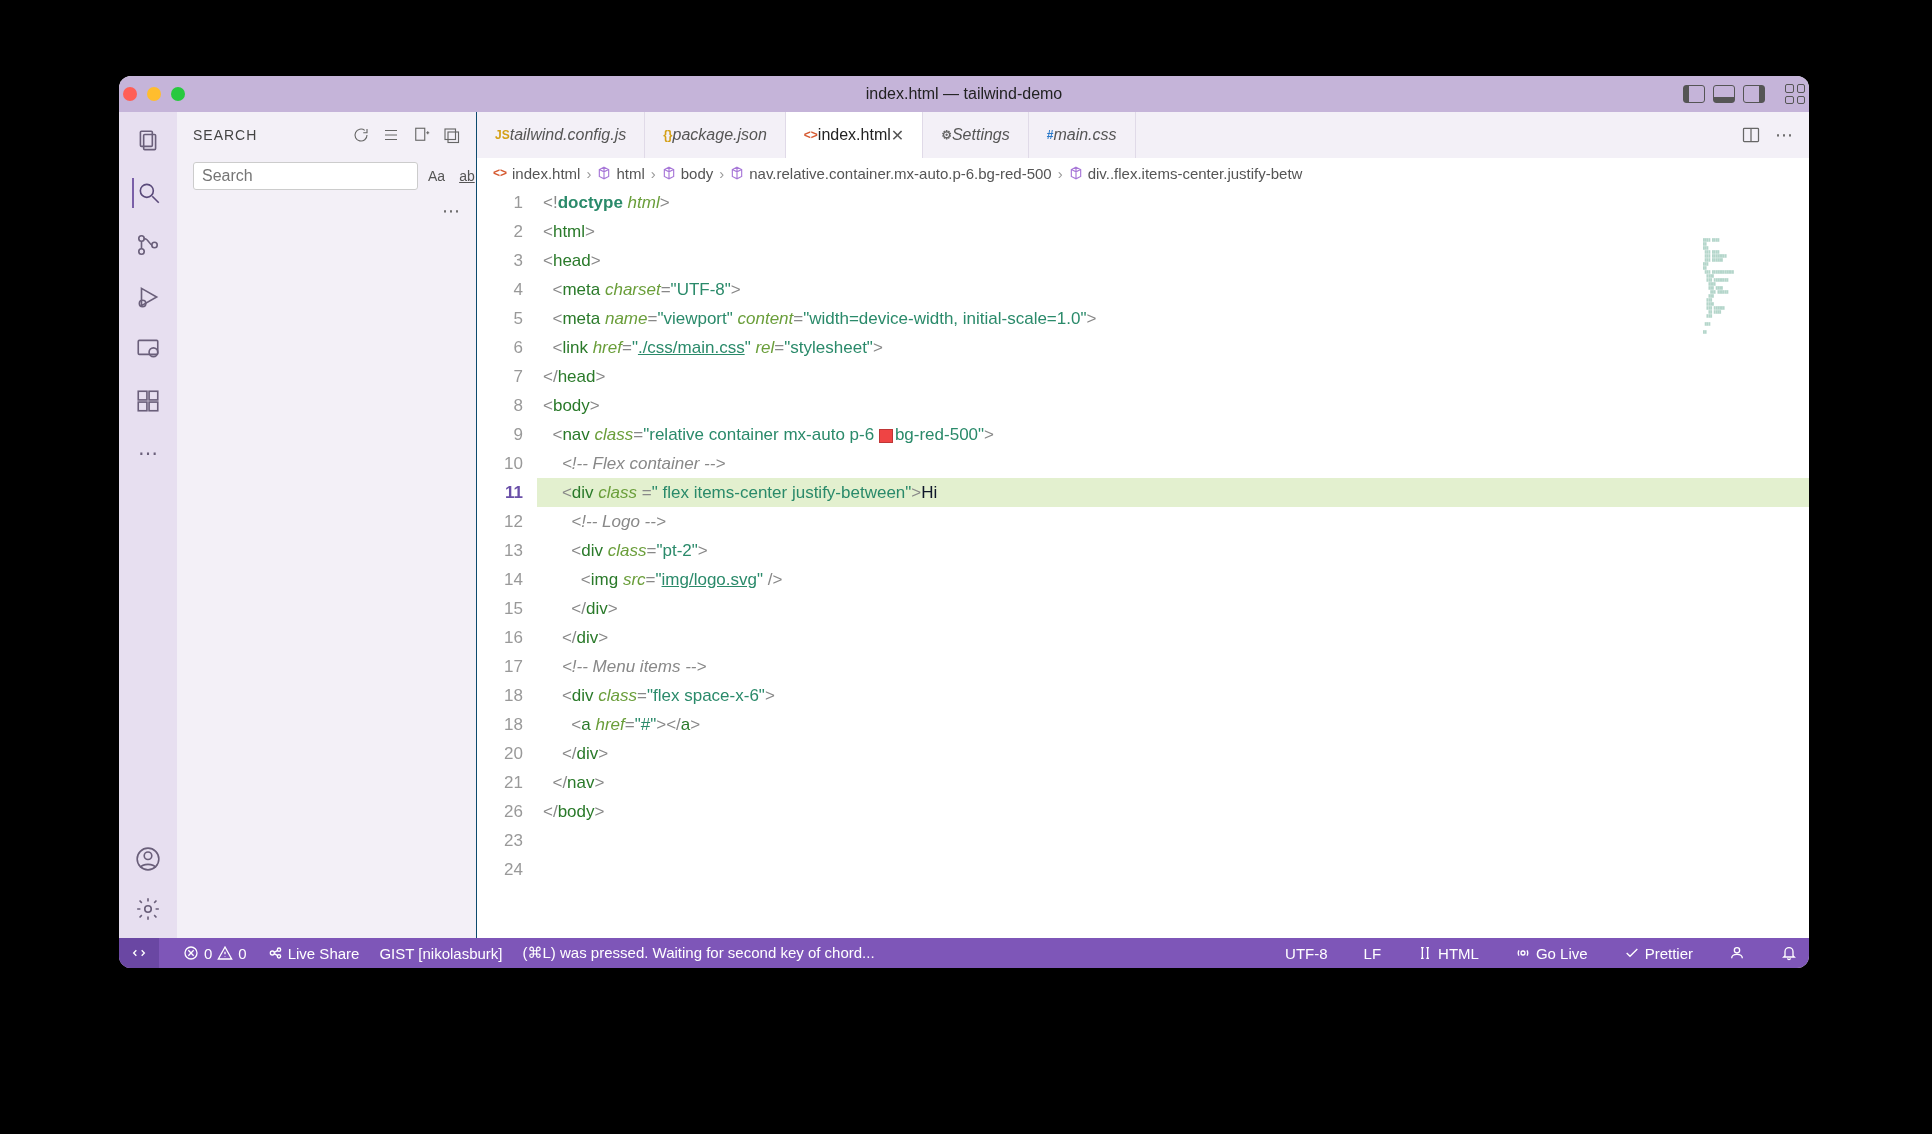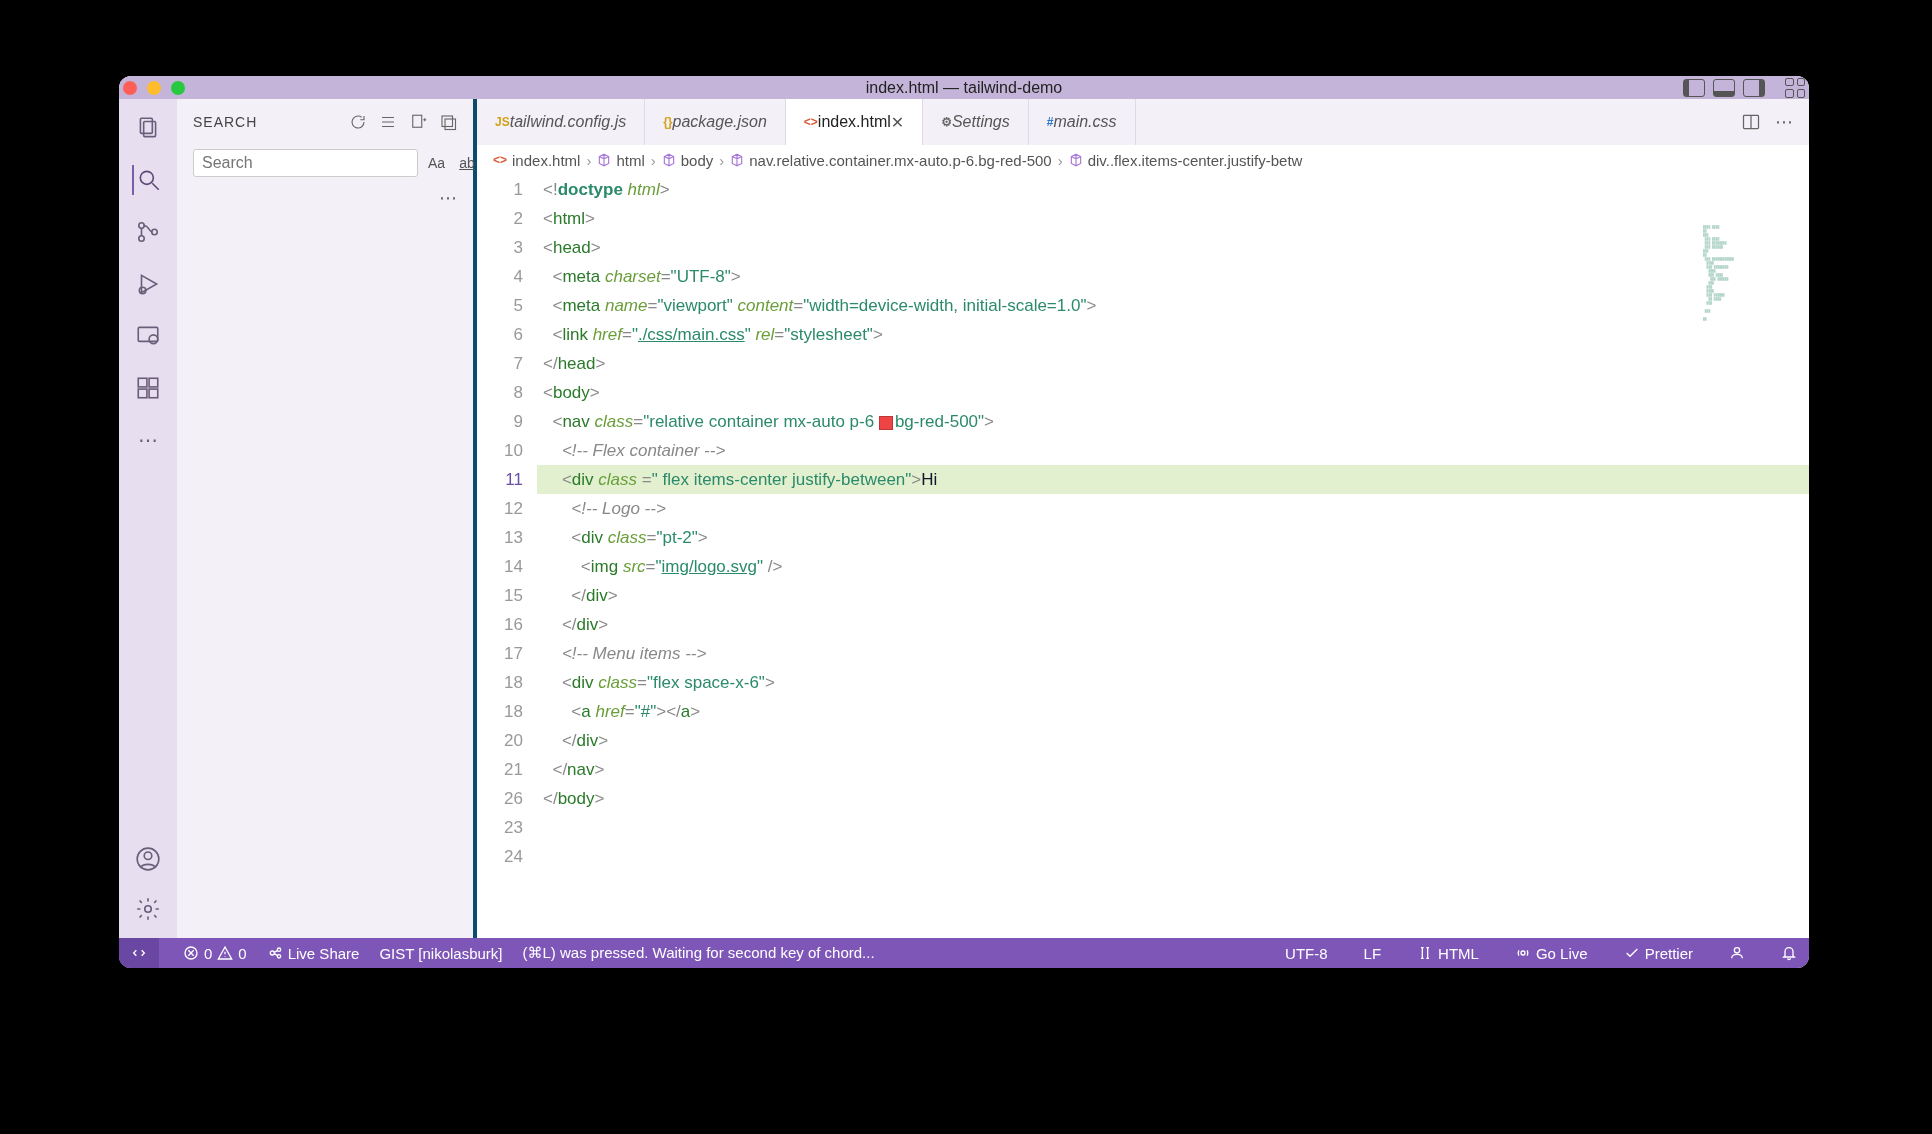--- a/index.html
+++ b/index.html
@@ -1,36 +1,36 @@
 <!DOCTYPE html>
 <html><head>
 <meta charset="utf-8">
 <style>
 *{box-sizing:border-box;margin:0;padding:0;font-family:-apple-system,BlinkMacSystemFont,"Segoe UI",sans-serif}
 body{background:#000;width:1932px;height:1134px;position:relative;display:flex;align-items:center;justify-content:center}
 .window{width:1690px;height:892px;background:#f3f3f3;border-radius:12px;overflow:hidden;box-shadow:0 30px 80px rgba(0,0,0,.5);display:flex;flex-direction:column;position:absolute;top:76px;left:119px}
-.titlebar{height:23px;background:#c5b4d9;display:flex;align-items:center;padding:0 4px;position:relative}
+.titlebar{height:36px;background:#c5b4d9;display:flex;align-items:center;padding:0 4px;position:relative}
 .traffic{display:flex;gap:10px}
 .dot{width:14px;height:14px;border-radius:50%}
 .dot.red{background:#ff5f56}.dot.yel{background:#ffbd2e}.dot.grn{background:#27c93f}
 .titletxt{position:absolute;left:50%;transform:translateX(-50%);font-size:16px;color:#222;font-weight:400}
 .titleright{margin-left:auto;display:flex;gap:8px;align-items:center}
 .ticon{width:22px;height:18px;border:1.5px solid #555;border-radius:3px;position:relative}
 .ticon.l::before{content:"";position:absolute;left:0;top:0;bottom:0;width:5px;background:#555}
 .ticon.b::before{content:"";position:absolute;left:0;right:0;bottom:0;height:5px;background:#555}
 .ticon.r::before{content:"";position:absolute;right:0;top:0;bottom:0;width:5px;background:#555}
 .grid4{width:20px;height:20px;display:grid;grid-template:1fr 1fr/1fr 1fr;gap:3px;margin-left:12px}
 .grid4 span{border:1.5px solid #555;border-radius:2px}
 .body{flex:1;display:flex;min-height:0}
 .activitybar{width:58px;background:#e7dff0;display:flex;flex-direction:column;align-items:center;padding-top:14px;gap:22px}
 .abicon{width:30px;height:30px;display:flex;align-items:center;justify-content:center;color:#6a5f7a;cursor:pointer}
 .abicon.active{color:#5a4a7a;border-left:2px solid #7a5fa8;margin-left:-2px;padding-left:2px}
 .abicon svg{width:26px;height:26px;stroke:currentColor;fill:none;stroke-width:1.5}
 .abbot{margin-top:auto;margin-bottom:14px;display:flex;flex-direction:column;gap:20px;align-items:center}
-.sidebar{width:300px;background:#f3f0f7;border-right:4px solid #0c4a6e;display:flex;flex-direction:column}
+.sidebar{width:300px;background:#f3f0f7;border-right:1px solid #0c4a6e;display:flex;flex-direction:column}
 .sbhead{height:46px;display:flex;align-items:center;padding:0 16px;gap:8px}
 .sbtitle{font-size:14px;letter-spacing:1px;color:#444}
 .sbheadicons{margin-left:auto;display:flex;gap:12px;color:#666}
 .sbheadicons svg{width:18px;height:18px;stroke:currentColor;fill:none;stroke-width:1.5}
 .sbrow{display:flex;align-items:center;padding:4px 10px;gap:6px}
 .chev{width:14px;height:14px;stroke:#555;fill:none;stroke-width:2}
 .searchinput{background:#fff;border:1px solid #ccc;border-radius:3px;padding:4px 8px;font-size:16px;color:#888;flex:1}
 .sbopt{display:flex;gap:6px;font-size:14px;color:#555;}
 .sbopt span{padding:2px 4px}
 .dots3{margin-left:auto;margin-right:14px;margin-top:6px;color:#666;font-size:18px;letter-spacing:2px}
@@ -42,21 +42,21 @@
 .js{color:#d4a017}.json{color:#d4a017}.htmli{color:#d65a31}.css{color:#2878c9}.gear{color:#666}
 .tabclose{color:#555;font-size:16px}
 .tabsright{margin-left:auto;display:flex;align-items:center;gap:14px;padding-right:16px;color:#666}
 .tabsright svg{width:20px;height:20px;stroke:currentColor;fill:none;stroke-width:1.5}
 .breadcrumb{height:30px;display:flex;align-items:center;padding:0 16px;font-size:15px;color:#555;gap:6px;white-space:nowrap;overflow:hidden}
 .breadcrumb .bi{display:inline-flex;align-items:center;gap:5px}
 .breadcrumb .cube{width:14px;height:14px}
 .bsep{color:#999}
 .ed{flex:1;display:flex;font-family:Menlo,Monaco,monospace;font-size:17px;line-height:29px;overflow:hidden;position:relative}
 .gutter{width:60px;text-align:right;color:#999;padding-right:14px;user-select:none}
-.gutter .act{color:#6a4fa8;font-weight:400}
+.gutter .act{color:#6a4fa8;font-weight:700}
 .code{flex:1;position:relative;white-space:pre}
 .code div{padding-left:6px}
 .hl{background:#e3f0cf}
 .ang{color:#888}.tag{color:#2a7a2a}.attr{color:#6a9e3a;font-style:italic}.str{color:#2a8a6a}.doctype{color:#2a8a6a;font-weight:600}.dhtml{color:#6a9e3a;font-style:italic}.cmt{color:#888;font-style:italic}.txt{color:#0f172a}
 .colorbox{display:inline-block;width:14px;height:14px;background:#ef4444;vertical-align:middle;margin-right:2px;border:1px solid rgba(0,0,0,.2)}
 .ul{text-decoration:underline}
 .minimap{position:absolute;right:6px;top:50px;width:100px;height:120px;opacity:.35;font-size:3px;line-height:4px;overflow:hidden;color:#2a8a6a;font-family:monospace}
 .statusbar{height:30px;background:#7e56b8;color:#fff;display:flex;align-items:center;font-size:15px;padding:0 12px;gap:20px}
 .statusbar .sitm{display:flex;align-items:center;gap:5px;cursor:pointer}
 .statusbar svg{width:16px;height:16px;stroke:currentColor;fill:none;stroke-width:2}

